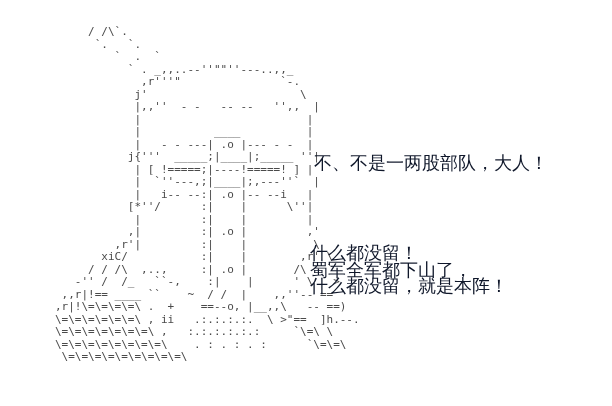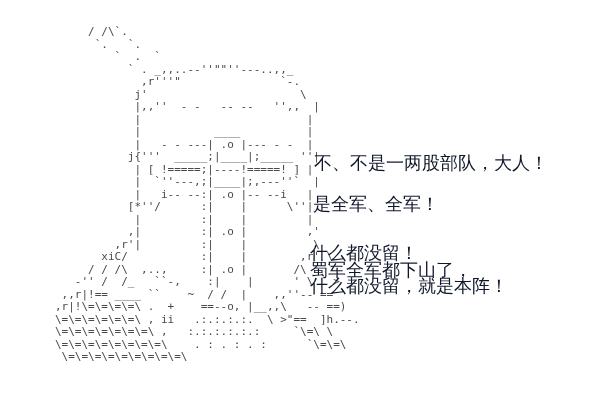--- a/index.html
+++ b/index.html
@@ -66,21 +66,20 @@
         \=\=\=\=\=\=\ , ii   .:.:.:.:.  \ &gt;"==  ]h.--.
         \=\=\=\=\=\=\=\ ,   :.:.:.:.:.:     `\=\ \
         \=\=\=\=\=\=\=\=\    . : . : . :      `\=\=\
          \=\=\=\=\=\=\=\=\=\</pre>
 
   <div class="dialogue dlg-1">
     <div>不、不是一两股部队，大人！</div>
   </div>
 
   <div class="dialogue dlg-2">
-    <div>是全军、全军！</div>
   </div>
 
   <div class="dialogue dlg-3">
     <div>什么都没留！</div>
     <div>蜀军全军都下山了，</div>
     <div>什么都没留，就是本阵！</div>
   </div>
 
 </div>
 

